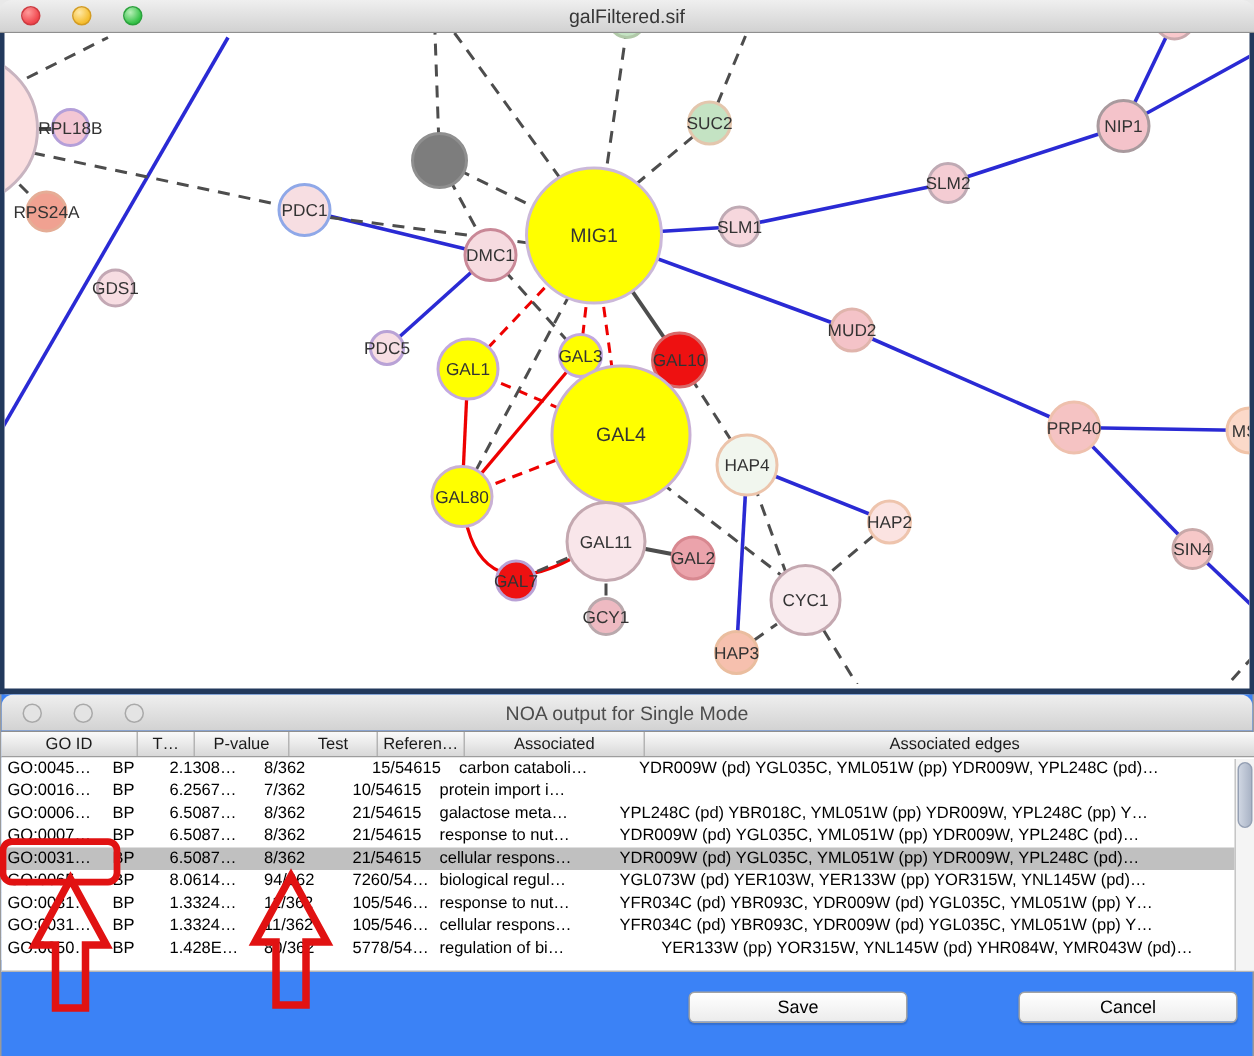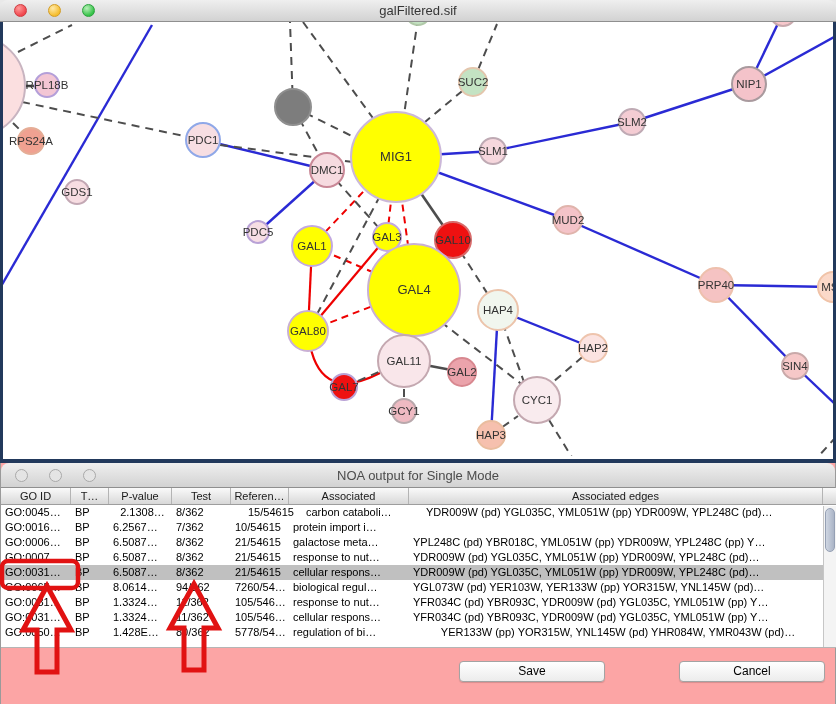--- a/index.html
+++ b/index.html
@@ -19,21 +19,21 @@
   .light.red    { background:radial-gradient(circle at 35% 30%, #ff9a9a, #f0464d 70%); border:1px solid #ce3a40; }
   .light.yellow { background:radial-gradient(circle at 35% 30%, #ffe9a8, #f5bd2e 70%); border:1px solid #d39c23; }
   .light.green  { background:radial-gradient(circle at 35% 30%, #b8f0b8, #35c248 70%); border:1px solid #2aa23c; }
   .light.hollow { background:#e4e4e4; border:1px solid #a9a9a9; }
   #graph-content { position:absolute; top:22px; left:0; width:836px; height:441px;
     background:#fff; border-left:3px solid #22395c; border-right:3px solid #22395c;
     border-bottom:4px solid #22395c; overflow:hidden; }
   #graph-svg { display:block; }
 
   
-  #noa-window { top:463px; height:241px; background:#fca5a5;
+  #noa-window { top:463px; height:241px; background:#3b82f6;
     border-left:1px solid #9a9a9a; border-right:1px solid #9a9a9a; }
   #noa-window .titlebar { height:25px; }
   #noa-window .titlebar .title { top:5px; color:#4c4c4c; }
   #noa-lights { top:6px; }
   #table-wrap { position:absolute; top:25px; left:0; width:836px; height:160px;
     background:#fff; border-bottom:1px solid #b5b5b5; }
   #table-header { display:flex; height:17px;
     background:linear-gradient(#fafafa,#d8d8d8); border-bottom:1px solid #9d9d9d; }
   .hcell { font-size:11px; color:#1a1a1a; text-align:center; line-height:16px;
     border-right:1px solid #b4b4b4; overflow:hidden; white-space:nowrap; flex:none; }
@@ -256,33 +256,33 @@
     <div class="lights" id="noa-lights">
       <div class="light hollow"></div>
       <div class="light hollow"></div>
       <div class="light hollow"></div>
     </div>
     <div class="title">NOA output for Single Mode</div>
   </div>
 
   <div id="table-wrap">
     <div id="table-header">
-        <div class="hcell" style="width: 70px;">GO ID</div>
+        <div class="hcell" style="width: 91px;">GO ID</div>
         <div class="hcell" style="width: 38px;">T…</div>
         <div class="hcell" style="width: 63px;">P-value</div>
         <div class="hcell" style="width: 59px;">Test</div>
         <div class="hcell" style="width: 58px;">Referen…</div>
         <div class="hcell" style="width: 120px;">Associated</div>
         <div class="hcell" style="width: 414px;">Associated edges</div>
       </div>
     <div id="table-rows">
         <div class="trow">
           <div class="tcell" style="width: 70px;">GO:0045…</div>
           <div class="tcell" style="width: 38px;">BP</div>
-          <div class="tcell" style="width: 63px; text-align: center;">2.1308…</div>
+          <div class="tcell" style="width: 63px;">2.1308…</div>
           <div class="tcell" style="width: 59px;">8/362</div>
           <div class="tcell" style="width: 58px; margin-left: 13px;">15/54615</div>
           <div class="tcell" style="width: 120px;">carbon cataboli…</div>
           <div class="tcell" style="width: 414px;">YDR009W (pd) YGL035C, YML051W (pp) YDR009W, YPL248C (pd)…</div>
         </div>
         <div class="trow">
           <div class="tcell" style="width: 70px;">GO:0016…</div>
           <div class="tcell" style="width: 38px;">BP</div>
           <div class="tcell" style="width: 63px;">6.2567…</div>
           <div class="tcell" style="width: 59px;">7/362</div>

